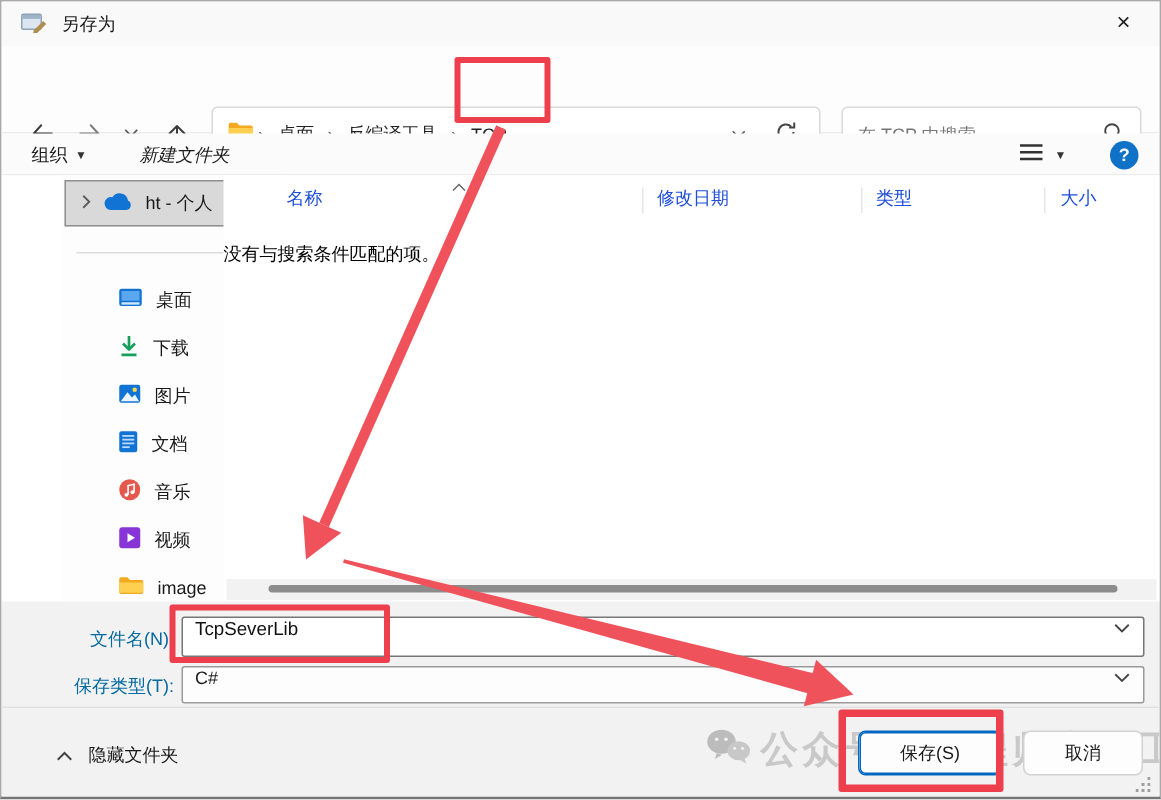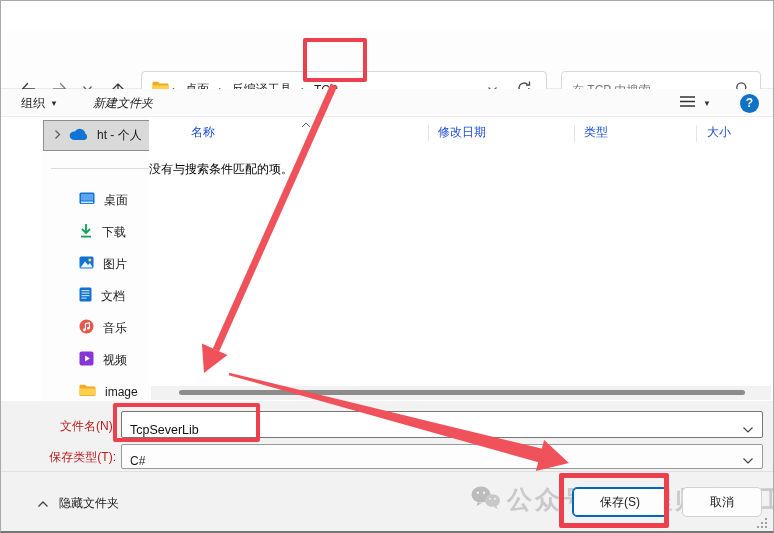--- a/index.html
+++ b/index.html
@@ -44,22 +44,22 @@
   .files { position:absolute; left:148px; top:0; right:0; height:284px; background:#fff; }
   .col-head { position:absolute; top:4px; height:22px; display:flex; align-items:center; color:#1d4ed8; cursor:default; }
   .col-sep { position:absolute; top:8px; width:1px; height:17px; background:#e6e6e6; }
   .sort-caret { position:absolute; left:152px; top:0px; }
   .empty-msg { position:absolute; left:0; right:0; top:44px; color:#000000; }
   .hscroll { position:absolute; left:2px; right:2px; top:269px; height:14px; background:#f2f2f2; }
   .hscroll .thumb { position:absolute; left:28px; top:4px; width:566px; height:5px; background:#8c8c8c; border-radius:3px; }
 
   
   .fields { left:0; top:400px; width:100%; height:70px; background:#f2f2f2; }
-  .field-label { position:absolute; left:0; width:115px; text-align:right; color:#b91c1c; }
-  .combo { position:absolute; left:120px; right:10px; display:flex; align-items:flex-end; background:#fff; padding:0 8px; }
+  .field-label { position:absolute; left:0; width:115px; text-align:right; color:#0369a1; }
+  .combo { position:absolute; left:120px; right:10px; display:flex; align-items:flex-start; background:#fff; padding:0 8px; }
   .combo .chevron { margin-left:auto; }
   .combo input { border:none; outline:none; flex:1; font-size:12.5px; font-family:inherit; color:#111; background:transparent; }
   .combo.name { top:10px; height:27px; border:1px solid #767676; border-radius:2px; }
   .combo.type { top:43px; height:25px; border:1px solid #9a9a9a; border-radius:2px; background:#fdfdfd; }
 
   
   .footer { left:0; top:470px; width:100%; height:61px; background:#f2f2f2; border-top:1px solid #e0e0e0; }
   .hide-folders { position:absolute; left:36px; top:494px; display:flex; align-items:center; gap:10px; color:#1a1a1a; }
   .watermark { position:absolute; left:468px; top:482px; display:flex; align-items:center; gap:6px; z-index:1; }
   .watermark .wm-text { font-size:25px; font-weight:bold; color:#c9c9c9; letter-spacing:3px; white-space:nowrap; }
@@ -73,20 +73,31 @@
   #rb-tcp { left:302px; top:37px; width:64px; height:44px; }
   #rb-filename { left:112px; top:402px; width:147px; height:39px; }
   #rb-save { left:558px; top:472px; width:110px; height:55px; border-width:5px; }
   #arrows { position:absolute; left:0; top:0; width:774px; height:533px; z-index:11; pointer-events:none; }
 </style>
 </head>
 <body>
 
 <div id="window">
 
+  <div class="abs titlebar">
+    <span>
+      <svg width="18" height="15" viewBox="0 0 18 15">
+          <rect x="0.5" y="2.5" width="13" height="10" rx="1" fill="#dbe6f1" stroke="#8da4b8"></rect>
+          <rect x="1" y="3" width="12" height="2.6" fill="#9db3c8"></rect>
+          <path d="M8.6 13.2 l6.2-6.2 2 2 -6.2 6.2 -2.7 0.7 Z" fill="#b08d4f"></path>
+        </svg>
+    </span>
+    <span class="title">另存为</span>
+    <button class="close-btn">×</button>
+  </div>
 
   <div class="abs navbar">
     <span class="navicon" style="left:16px;">
       <svg width="18" height="16" viewBox="0 0 16 16">
           <path d="M7.5 2.5 L2.5 8 L7.5 13.5 M2.8 8 H14.5" stroke="#3b3b3b" stroke-width="1.3" fill="none" stroke-linecap="round" stroke-linejoin="round"></path>
         </svg>
     </span>
     <span class="navicon" style="left:48px;">
       <svg width="18" height="16" viewBox="0 0 16 16">
           <path d="M8.5 2.5 L13.5 8 L8.5 13.5 M13.2 8 H1.5" stroke="#7d7d7d" stroke-width="1.3" fill="none" stroke-linecap="round" stroke-linejoin="round"></path>

